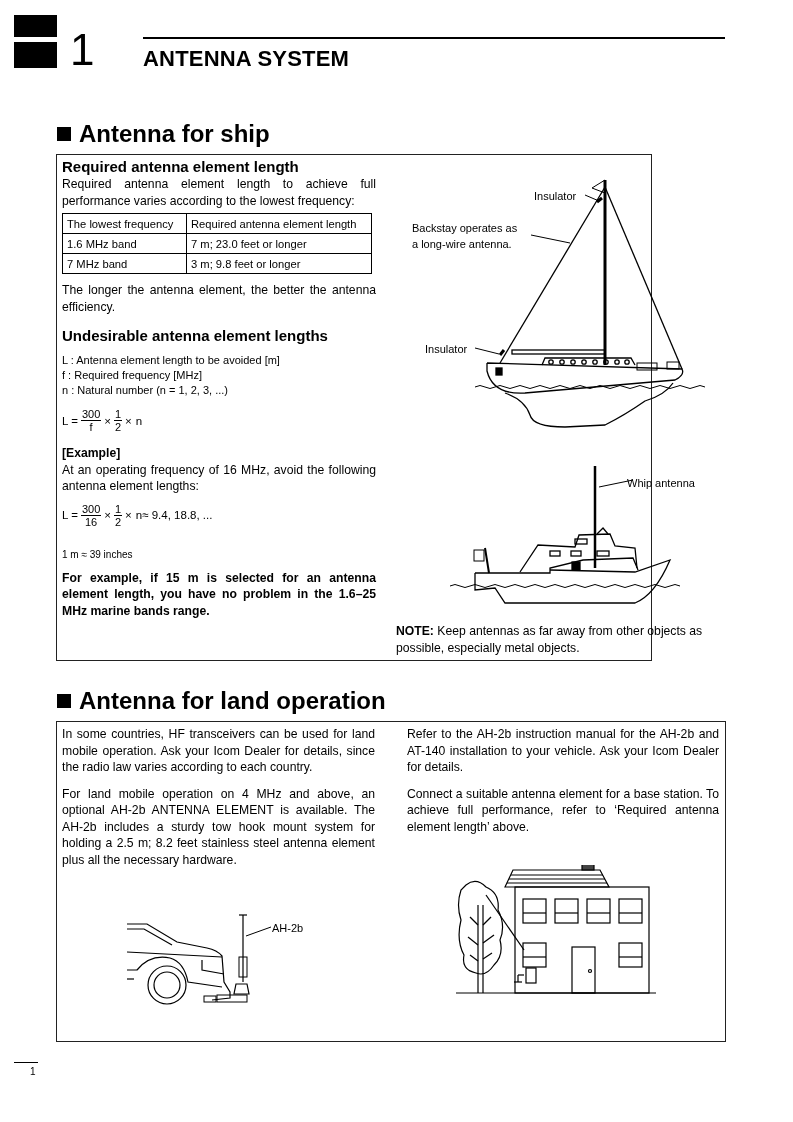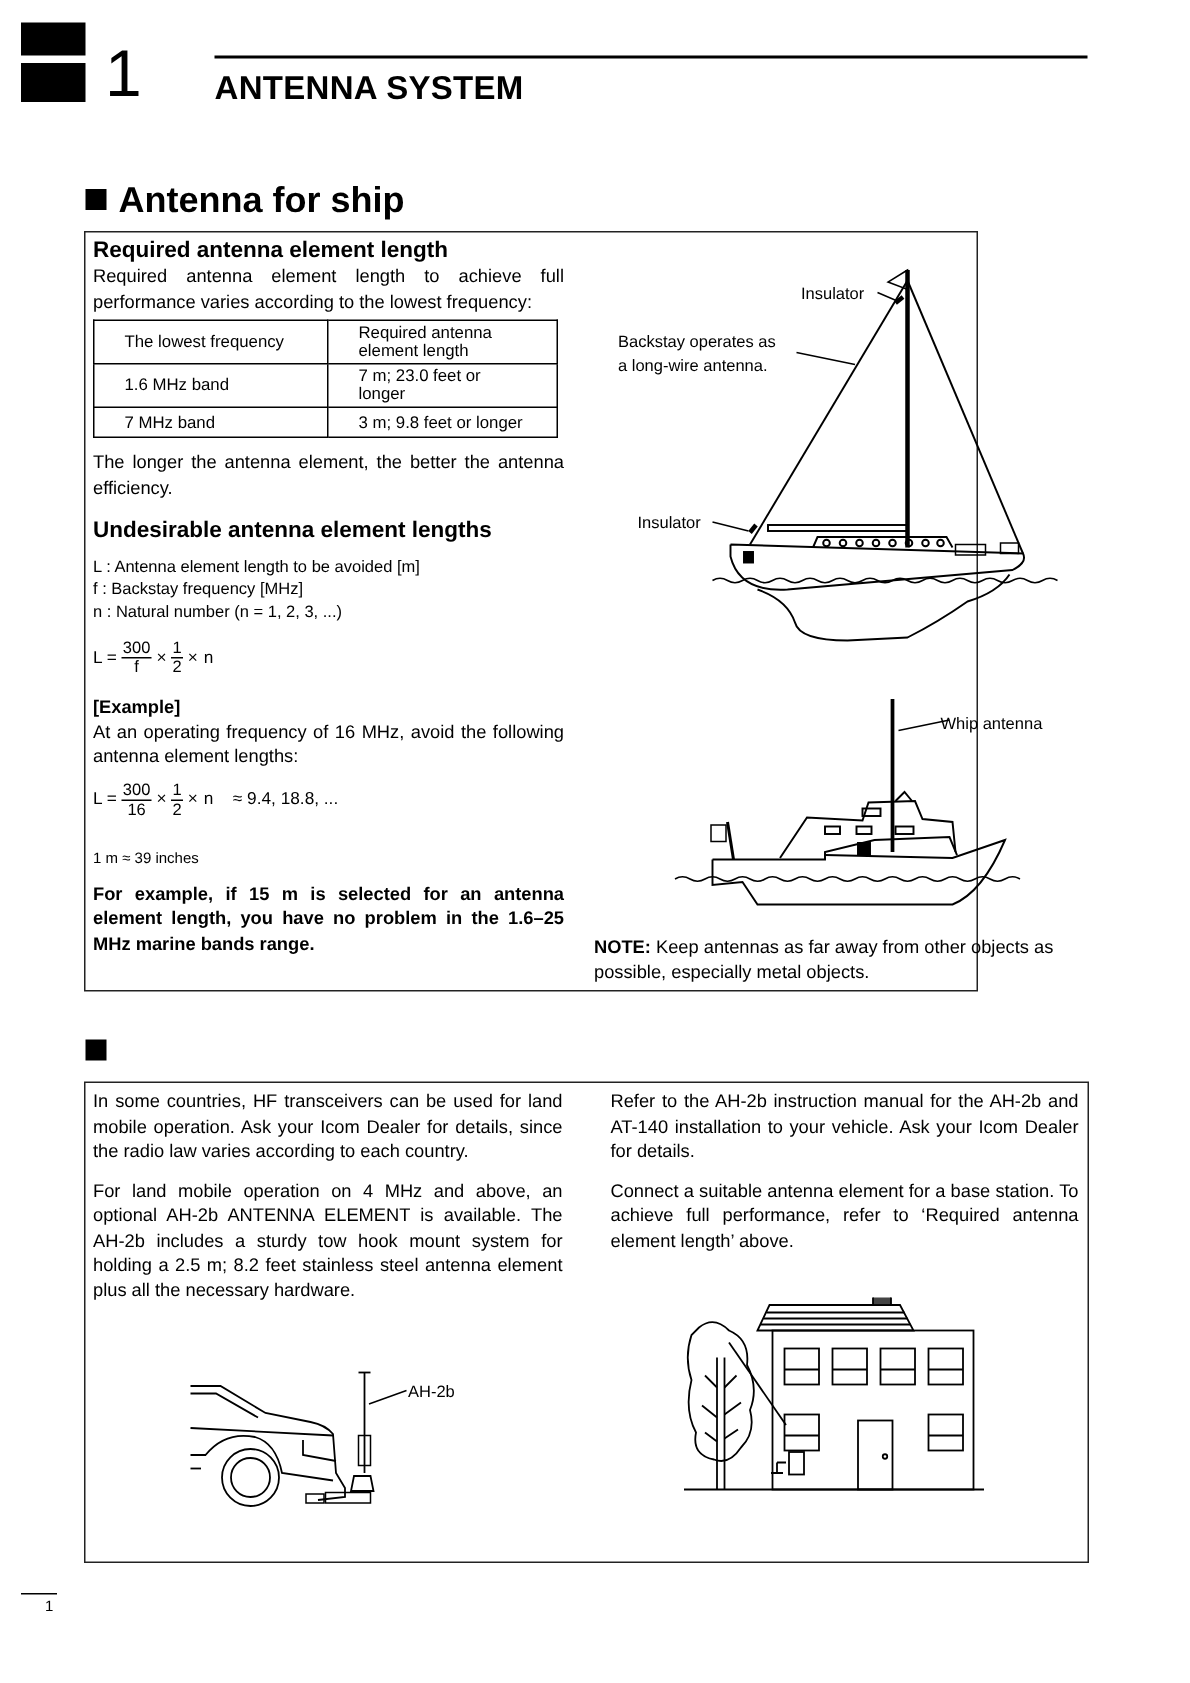--- a/index.html
+++ b/index.html
@@ -10,21 +10,21 @@
   .chapter-num { left:70px; top:26px; font-size:44px; line-height:48px; font-weight:normal; }
   .title-rule { left:143px; top:37px; width:582px; height:2px; background:#000; }
   .chapter-title { left:143px; top:46px; font-size:22px; font-weight:bold; letter-spacing:0.2px; }
   .section-title { font-size:24px; font-weight:bold; }
   .section-title .sq { display:inline-block; width:14px; height:14px; background:#000; margin-right:8px; vertical-align:1px; }
   .box { border:1.5px solid #222; box-sizing:border-box; }
   .p { font-size:12.2px; line-height:16.5px; margin:0; text-align:justify; }
   .small { font-size:11px; line-height:15px; margin:0; }
   .sub-h { font-size:15px; font-weight:bold; line-height:18px; margin:0; }
   table.spec { border-collapse:collapse; font-size:11.2px; }
-  table.spec td { border:1px solid #000; padding:2px 20px; height:15px; }
+  table.spec td { border:1px solid #000; padding:2px 4px; height:15px; }
   .frac { display:inline-block; text-align:center; vertical-align:middle; font-size:11px; line-height:12px; margin:0 3px; }
   .frac .num { display:block; border-bottom:1px solid #000; padding:0 1px; }
   .frac .den { display:block; }
   .formula { font-size:11.5px; display:flex; align-items:center; }
   .lbl { font-size:11px; position:absolute; white-space:nowrap; }
   .footer-rule { left:14px; top:1062px; width:24px; height:1px; background:#000; }
   .page-num { left:30px; top:1066px; font-size:10px; }
 </style>
 </head>
 <body>
@@ -61,21 +61,21 @@
       </tr>
     </tbody>
       </table>
 
     <p class="p" style="margin-top:8px;">The longer the antenna element, the better the antenna efficiency.</p>
 
     <p class="sub-h" style="margin-top:12px;">Undesirable antenna element lengths</p>
 
     <div style="margin-top:8px;">
       <p class="small">L : Antenna element length to be avoided [m]</p>
-      <p class="small">f : Backstay frequency [MHz]</p>
+      <p class="small">f : Required frequency [MHz]</p>
       <p class="small">n : Natural number (n = 1, 2, 3, ...)</p>
     </div>
 
     <div class="formula" style="margin-top:10px;">
       <span>L =</span>
       <span class="frac">
           <span class="num">300</span>
           <span class="den">f</span>
         </span>
       <span>×</span>
@@ -96,21 +96,21 @@
           <span class="num">300</span>
           <span class="den">16</span>
         </span>
       <span>×</span>
       <span class="frac">
           <span class="num">1</span>
           <span class="den">2</span>
         </span>
       <span>×</span>
       <span style="margin-left:4px;">n</span>
-      <span style="margin-left:13px;">≈ 9.4, 18.8, ...</span>
+      <span style="margin-left:0;">≈ 9.4, 18.8, ...</span>
     </div>
     <p class="small" style="font-size:10px; margin-top:19px;">1 m  ≈  39 inches</p>
 
     <p class="p" style="margin-top:8px;font-weight:bold;">For example, if 15 m is selected for an antenna element length, you have no problem in the 1.6–25 MHz marine bands range.</p>
   </div>
 
   <div class="abs" style="left:348px; top:10px; width:318px; height:440px;">
 
     <svg class="abs" style="left:0; top:0;" width="318" height="265" viewBox="0 0 318 265">
       <g stroke="#000" fill="none" stroke-width="1.3">
@@ -164,21 +164,21 @@
         <path d="M45,126 q5,-3 10,0 t10,0 t10,0 t10,0 t10,0 t10,0 t10,0 t10,0 t10,0 t10,0 t10,0 t10,0 t10,0 t10,0 t10,0 t10,0 t10,0 t10,0 t10,0 t10,0 t10,0 t10,0 t10,0" stroke-width="1"></path>
       </g>
     </svg>
     <div class="lbl" style="left:222px; top:312px;">Whip antenna</div>
   </div>
 
   <div class="abs p" style="left:339px; top:468px; width:316px; text-align:left;"><b>NOTE:</b> <span>Keep antennas as far away from other objects as possible, especially metal objects.</span></div>
 </div>
 
 <div class="abs section-title" style="left:57px; top:687px;">
-  <span class="sq"></span>
+  <span class="sq"></span><span>Antenna for land operation</span>
 </div>
 
 <div class="abs box" style="left:56px; top:721px; width:670px; height:321px;">
   <div class="abs" style="left:5px; top:4px; width:313px;">
     <p class="p">In some countries, HF transceivers can be used for land mobile operation. Ask your Icom Dealer for details, since the radio law varies according to each country.</p>
     <p class="p" style="margin-top:10px;">For land mobile operation on 4 MHz and above, an optional AH-2b ANTENNA ELEMENT is available. The AH-2b includes a sturdy tow hook mount system for holding a 2.5 m; 8.2 feet stainless steel antenna element plus all the necessary hardware.</p>
   </div>
   <div class="abs" style="left:350px; top:4px; width:312px;">
     <p class="p">Refer to the AH-2b instruction manual for the AH-2b and AT-140 installation to your vehicle. Ask your Icom Dealer for details.</p>
     <p class="p" style="margin-top:10px;">Connect a suitable antenna element for a base station. To achieve full performance, refer to ‘Required antenna element length’ above.</p>

